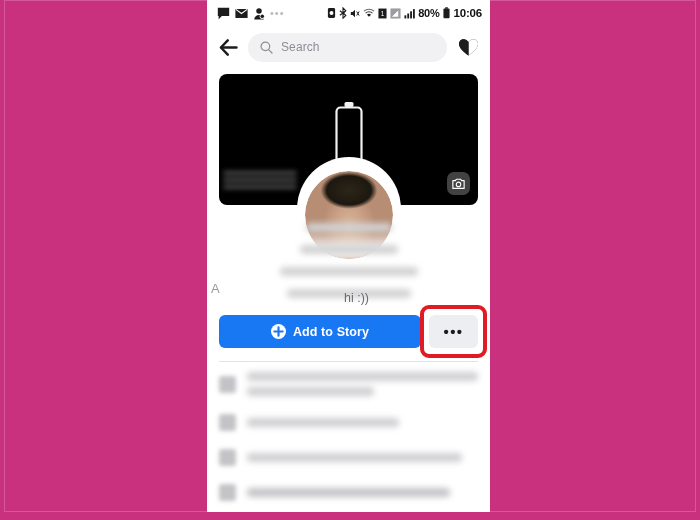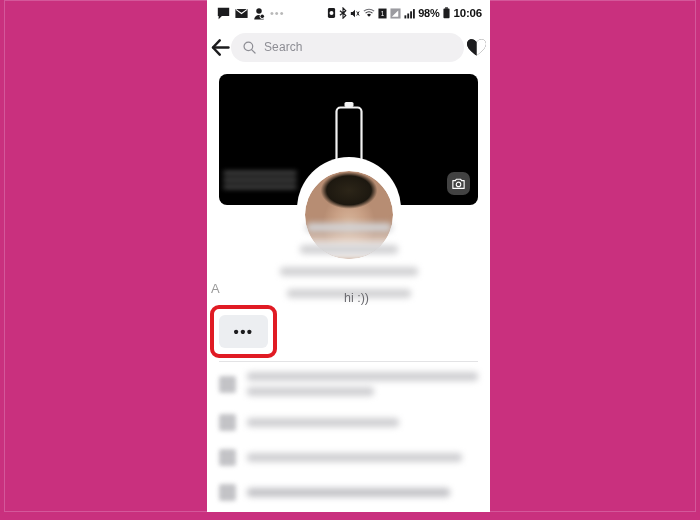--- a/index.html
+++ b/index.html
@@ -82,23 +82,24 @@
     font-weight: bold;
     letter-spacing: -0.2px;
     margin-left: 1px;
   }
 
   
   .header {
     height: 42px;
     display: flex;
     align-items: center;
-    padding: 0 2px;
+    padding: 0 10px;
     background: #ffffff;
     box-sizing: border-box;
+    gap: 9px;
   }
   .back-btn {
     width: 22px; height: 22px;
     display: flex; align-items: center; justify-content: center;
     flex: 0 0 auto;
   }
   .searchfield {
     flex: 1 1 auto;
     height: 29px;
     background: #f1f0f2;
@@ -394,21 +395,21 @@
         <svg class="sb-ico" width="11" height="11" viewBox="0 0 12 12">
           <rect x="0.5" y="0.5" width="11" height="11" fill="#9b9ba0"></rect>
           <path d="M2 9.6l7-7v7z" fill="#ffffff"></path>
         </svg>
         <svg class="sb-ico" width="11" height="11" viewBox="0 0 12 12">
           <rect x="0.5" y="8" width="2" height="3.4" fill="#1c1c1e"></rect>
           <rect x="3.6" y="6" width="2" height="5.4" fill="#1c1c1e"></rect>
           <rect x="6.7" y="3.6" width="2" height="7.8" fill="#1c1c1e"></rect>
           <rect x="9.8" y="1.2" width="2" height="10.2" fill="#1c1c1e"></rect>
         </svg>
-        <span class="sb-pct">98%</span>
+        <span class="sb-pct">80%</span>
         <svg class="sb-ico" width="7" height="12" viewBox="0 0 8 13">
           <rect x="2.4" y="0" width="3.2" height="1.6" fill="#1c1c1e"></rect>
           <rect x="0.5" y="1.4" width="7" height="11" rx="1" fill="#1c1c1e"></rect>
         </svg>
         <span class="sb-time">10:06</span>
       </div>
     </div>
 
     <div class="header">
       <div class="back-btn">
@@ -465,20 +466,27 @@
         <div class="blur-line blur-c"></div>
         <div class="blur-line blur-d"></div>
       </div>
 
       <div class="verify-a">A</div>
 
       <div class="bio">hi :))</div>
     </div>
 
     <div class="actions">
+      <button class="story-btn">
+        <svg width="15" height="15" viewBox="0 0 16 16">
+          <circle cx="8" cy="8" r="8" fill="#ffffff"></circle>
+          <path d="M8 3.6v8.8M3.6 8h8.8" stroke="#1877f2" stroke-width="2.3" stroke-linecap="round"></path>
+        </svg>
+        <span class="story-label">Add to Story</span>
+      </button>
 
       <div class="more-wrap">
         <button class="more-btn">
           <span class="more-dots">•••</span>
         </button>
         <div class="highlight-ring"></div>
       </div>
     </div>
 
     <div class="divider"></div>

